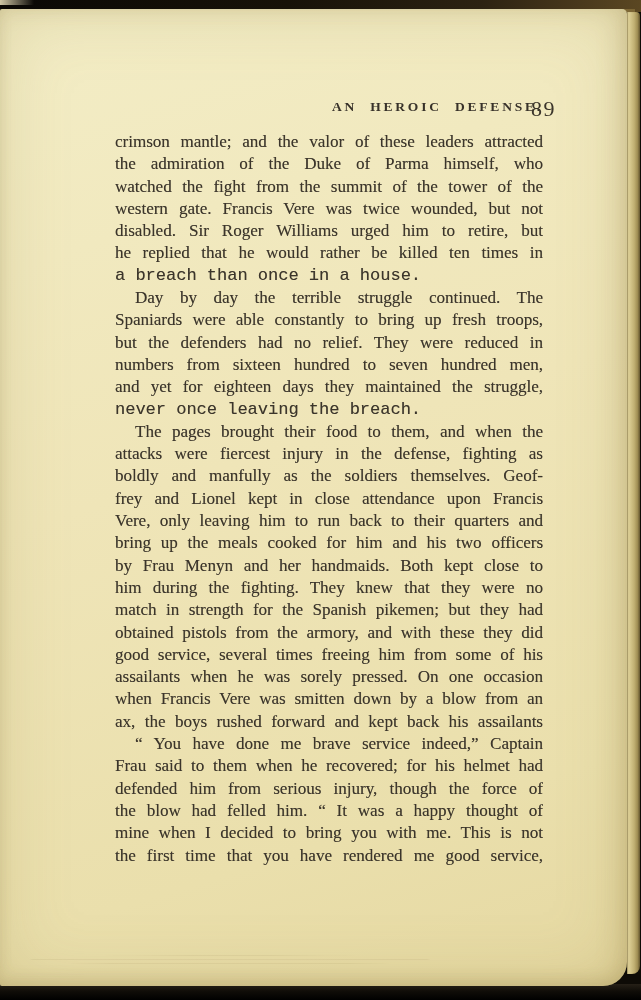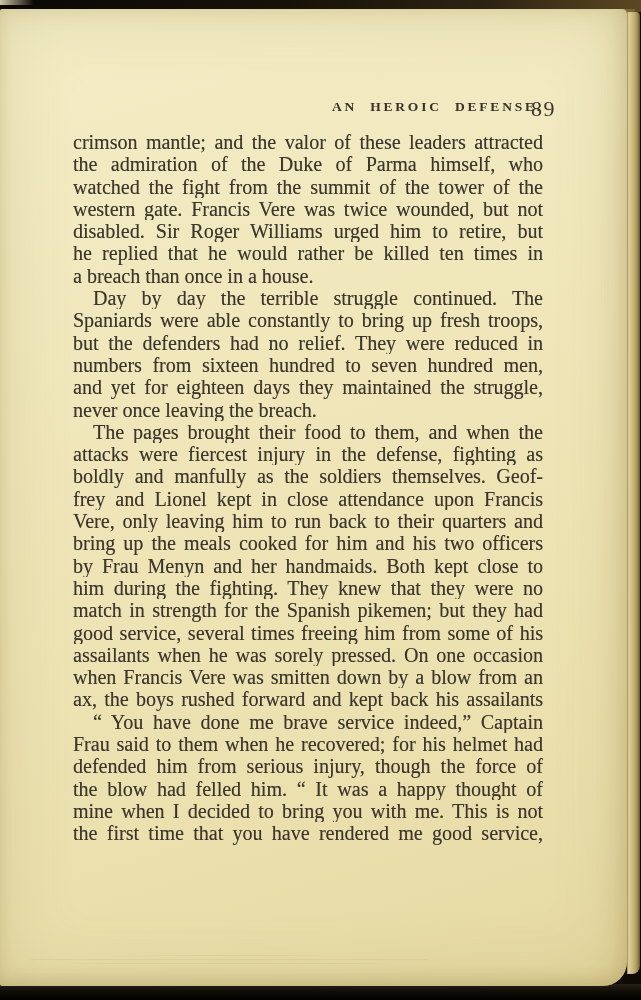--- a/index.html
+++ b/index.html
@@ -90,36 +90,38 @@
     font-weight: 400;
   }
   .body-text {
     position: absolute;
     left: 73px;
     top: 122px;
     width: 470px;
     color: var(--ink, #3b352b);
   }
   .para .line {
-    font-size: 20px;
+    font-size: 17px;
     line-height: 22.3px;
     height: 22.3px;
     white-space: normal;
     text-align: justify;
     text-align-last: justify;
     -moz-text-align-last: justify;
     text-justify: inter-word;
     overflow: hidden;
     text-shadow: 0.25px 0.25px 0.35px rgba(59,53,43,0.45);
+    margin-left: 42px;
   }
   .para .line.indent {
     text-indent: 20px;
   }
   .para .line.last {
     text-align-last: left;
+    font-family: Liberation Mono, monospace;
     -moz-text-align-last: left;
   }
   
   .crease {
     position: absolute;
     left: 30px;
     top: 946px;
     width: 400px;
     height: 10px;
     background: repeating-linear-gradient(
@@ -176,20 +178,21 @@
         <div class="para">
           <div class="line indent">The pages brought their food to them, and when the</div>
           <div class="line">attacks were fiercest injury in the defense, fighting as</div>
           <div class="line">boldly and manfully as the soldiers themselves.  Geof-</div>
           <div class="line">frey and Lionel kept in close attendance upon Francis</div>
           <div class="line">Vere, only leaving him to run back to their quarters and</div>
           <div class="line">bring up the meals cooked for him and his two officers</div>
           <div class="line">by Frau Menyn and her handmaids.  Both kept close to</div>
           <div class="line">him during the fighting.  They knew that they were no</div>
           <div class="line">match in strength for the Spanish pikemen; but they had</div>
+          <div class="line">obtained pistols from the armory, and with these they did</div>
           <div class="line">good service, several times freeing him from some of his</div>
           <div class="line">assailants when he was sorely pressed.  On one occasion</div>
           <div class="line">when Francis Vere was smitten down by a blow from an</div>
           <div class="line">ax, the boys rushed forward and kept back his assailants</div>
         </div>
         <div class="para">
           <div class="line indent">“ You have done me brave service indeed,” Captain</div>
           <div class="line">Frau said to them when he recovered; for his helmet had</div>
           <div class="line">defended him from serious injury, though the force of</div>
           <div class="line">the blow had felled him.  “ It was a happy thought of</div>

